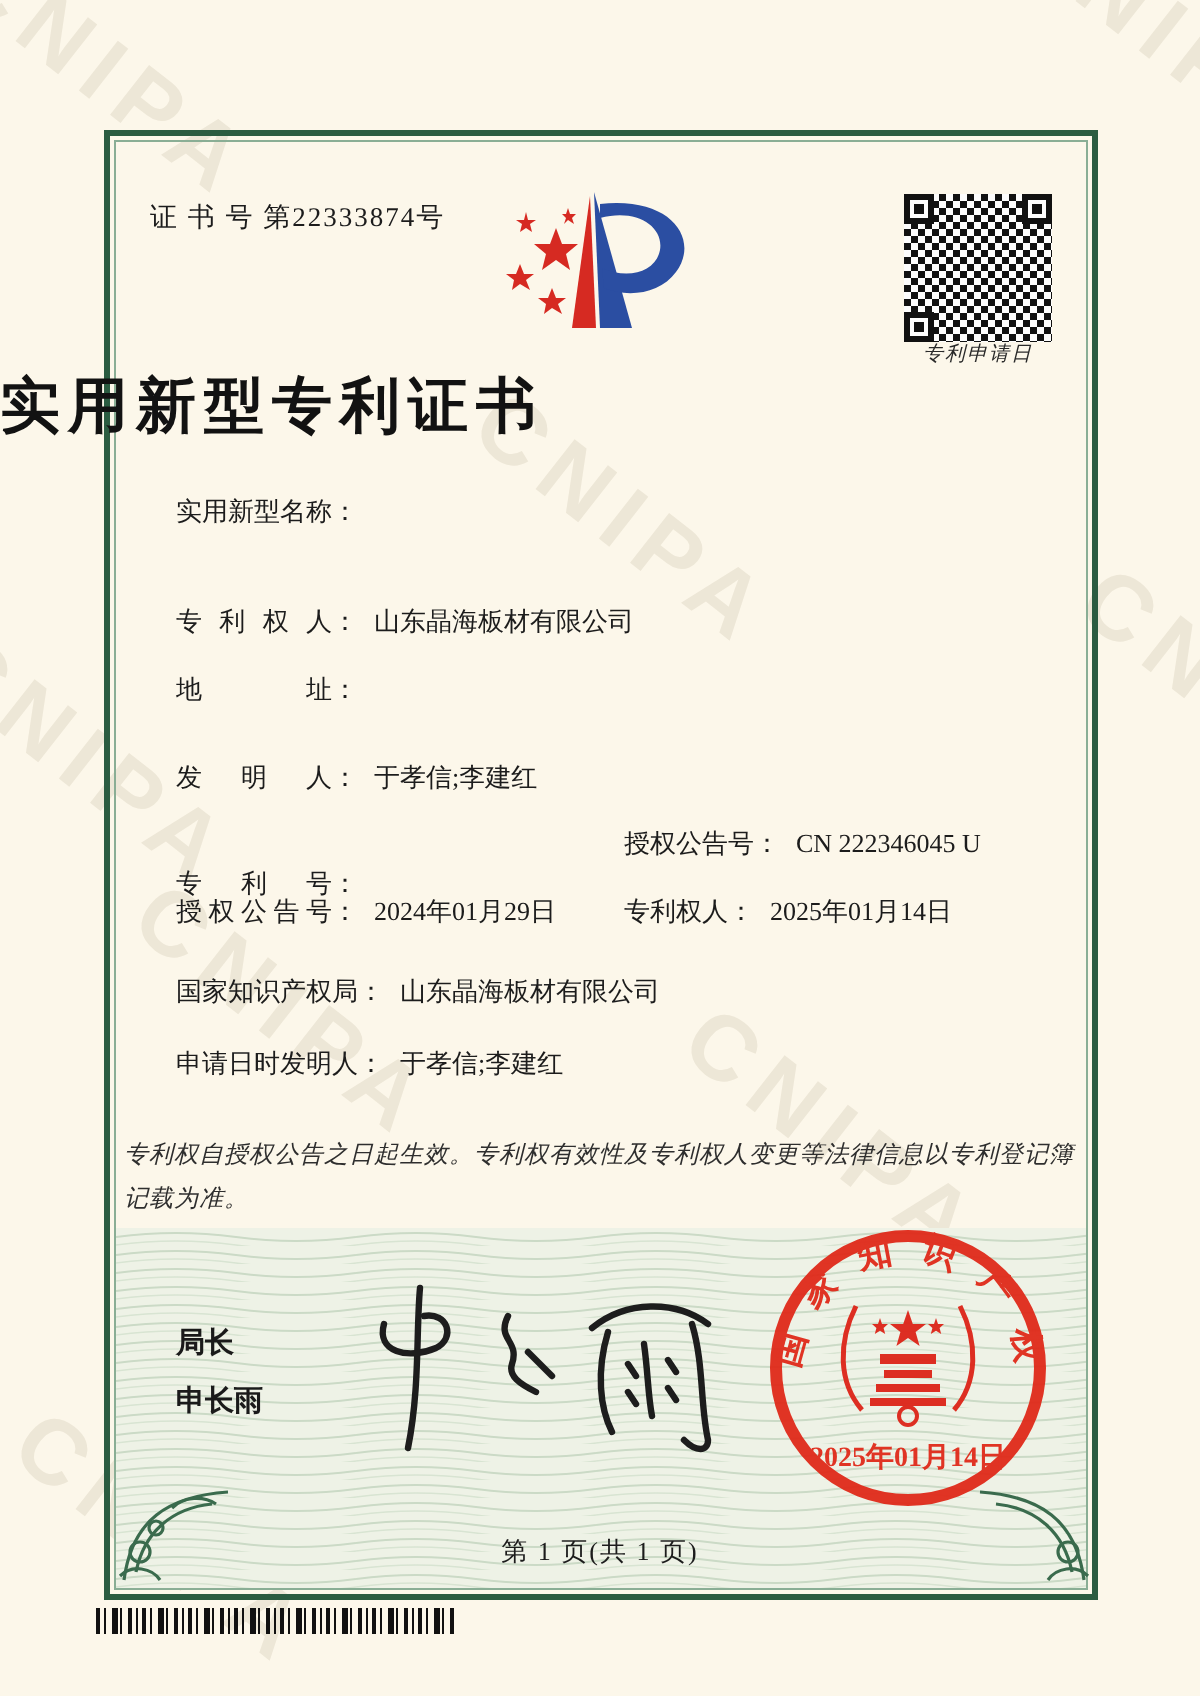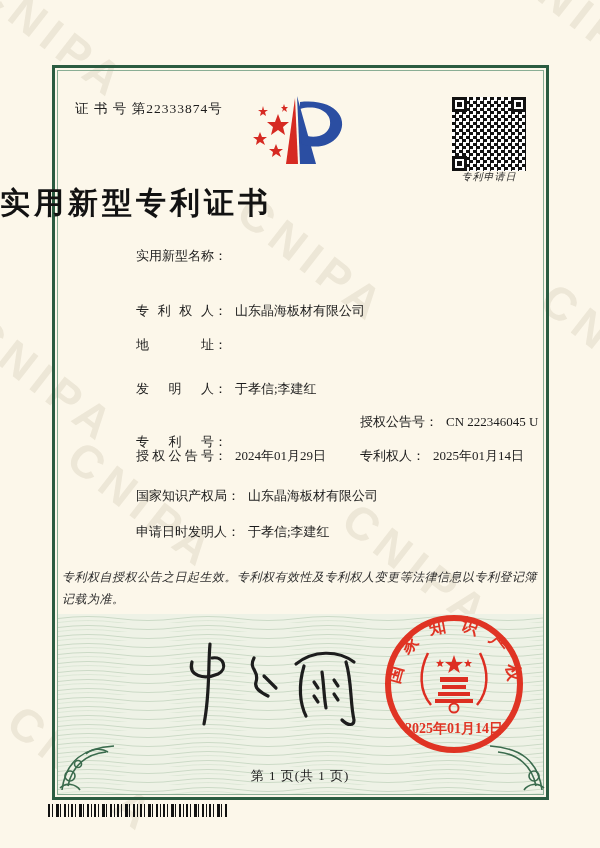--- a/index.html
+++ b/index.html
@@ -32,21 +32,21 @@
   .qr{position:absolute;left:452px;top:97px;width:74px;height:74px;background:#fff;
       background:repeating-conic-gradient(#111 0% 25%, #fdfdfd 0% 50%) 0 0/7px 7px;}
   .qr .finder{position:absolute;width:15px;height:15px;border:3px solid #111;background:#fdfdfd;box-sizing:border-box;}
   .qr .finder::after{content:"";position:absolute;left:2px;top:2px;width:5px;height:5px;background:#111;}
   .qr .f-tl{left:0;top:0}.qr .f-tr{right:0;top:0}.qr .f-bl{left:0;bottom:0}
   .qr-label{position:absolute;left:442px;top:170px;width:94px;text-align:center;
       font-size:10px;font-style:italic;letter-spacing:1px;color:#2a2a2a;}
   .title{position:absolute;left:0;top:183px;width:100%;
       font-size:30px;font-weight:bold;letter-spacing:4px;color:#121212;}
 
-  .row{position:absolute;left:88px;display:flex;align-items:flex-start;font-size:13px;line-height:20px;margin-left:48px;}
+  .row{position:absolute;left:88px;display:flex;align-items:flex-start;font-size:13px;line-height:20px;}
   .row .lbl{display:inline-block;width:78px;text-align:justify;text-align-last:justify;white-space:nowrap;}
   .row .lbl.auto{width:auto;text-align-last:auto;letter-spacing:0;}
   .row .colon{margin:0 2px 0 0;}
   .row .val{margin-left:6px;white-space:nowrap;}
   .row .val.wrap{white-space:normal;width:352px;}
   .row.rcol{left:312px;}
   .row.rcol .lbl{width:auto;text-align-last:auto;}
 
   .statement{position:absolute;left:62px;top:566px;width:476px;font-size:12px;
       font-style:italic;line-height:22px;color:#2e2e2e;}
@@ -180,20 +180,24 @@
     <div class="row" style="top:522px">
       <span class="lbl auto">申请日时发明人</span>
         <span class="colon">：</span>
       <span class="val">于孝信;李建红</span>
     </div>
 
     <div class="statement">
       <div>专利权自授权公告之日起生效。专利权有效性及专利权人变更等法律信息以专利登记簿记载为准。</div>
     </div>
 
+    <div class="signer">
+      <div>局长</div>
+      <div>申长雨</div>
+    </div>
 
     <svg class="signature" width="200" height="95" viewBox="0 0 200 95">
       <g fill="none" stroke="#1d1d1d" stroke-width="3.2" stroke-linecap="round">
         <path d="M42,8 C40,30 42,58 36,88"></path>
         <path d="M24,26 C20,40 36,44 50,38 C60,33 56,20 44,22"></path>
         <path d="M86,22 C80,34 92,34 88,46 C86,52 92,56 100,60"></path>
         <path d="M96,40 L108,52"></path>
         <path d="M128,28 C145,14 170,14 186,26"></path>
         <path d="M136,30 C130,50 132,68 138,80"></path>
         <path d="M178,26 C184,46 182,66 186,84 C186,90 180,90 174,84"></path>

